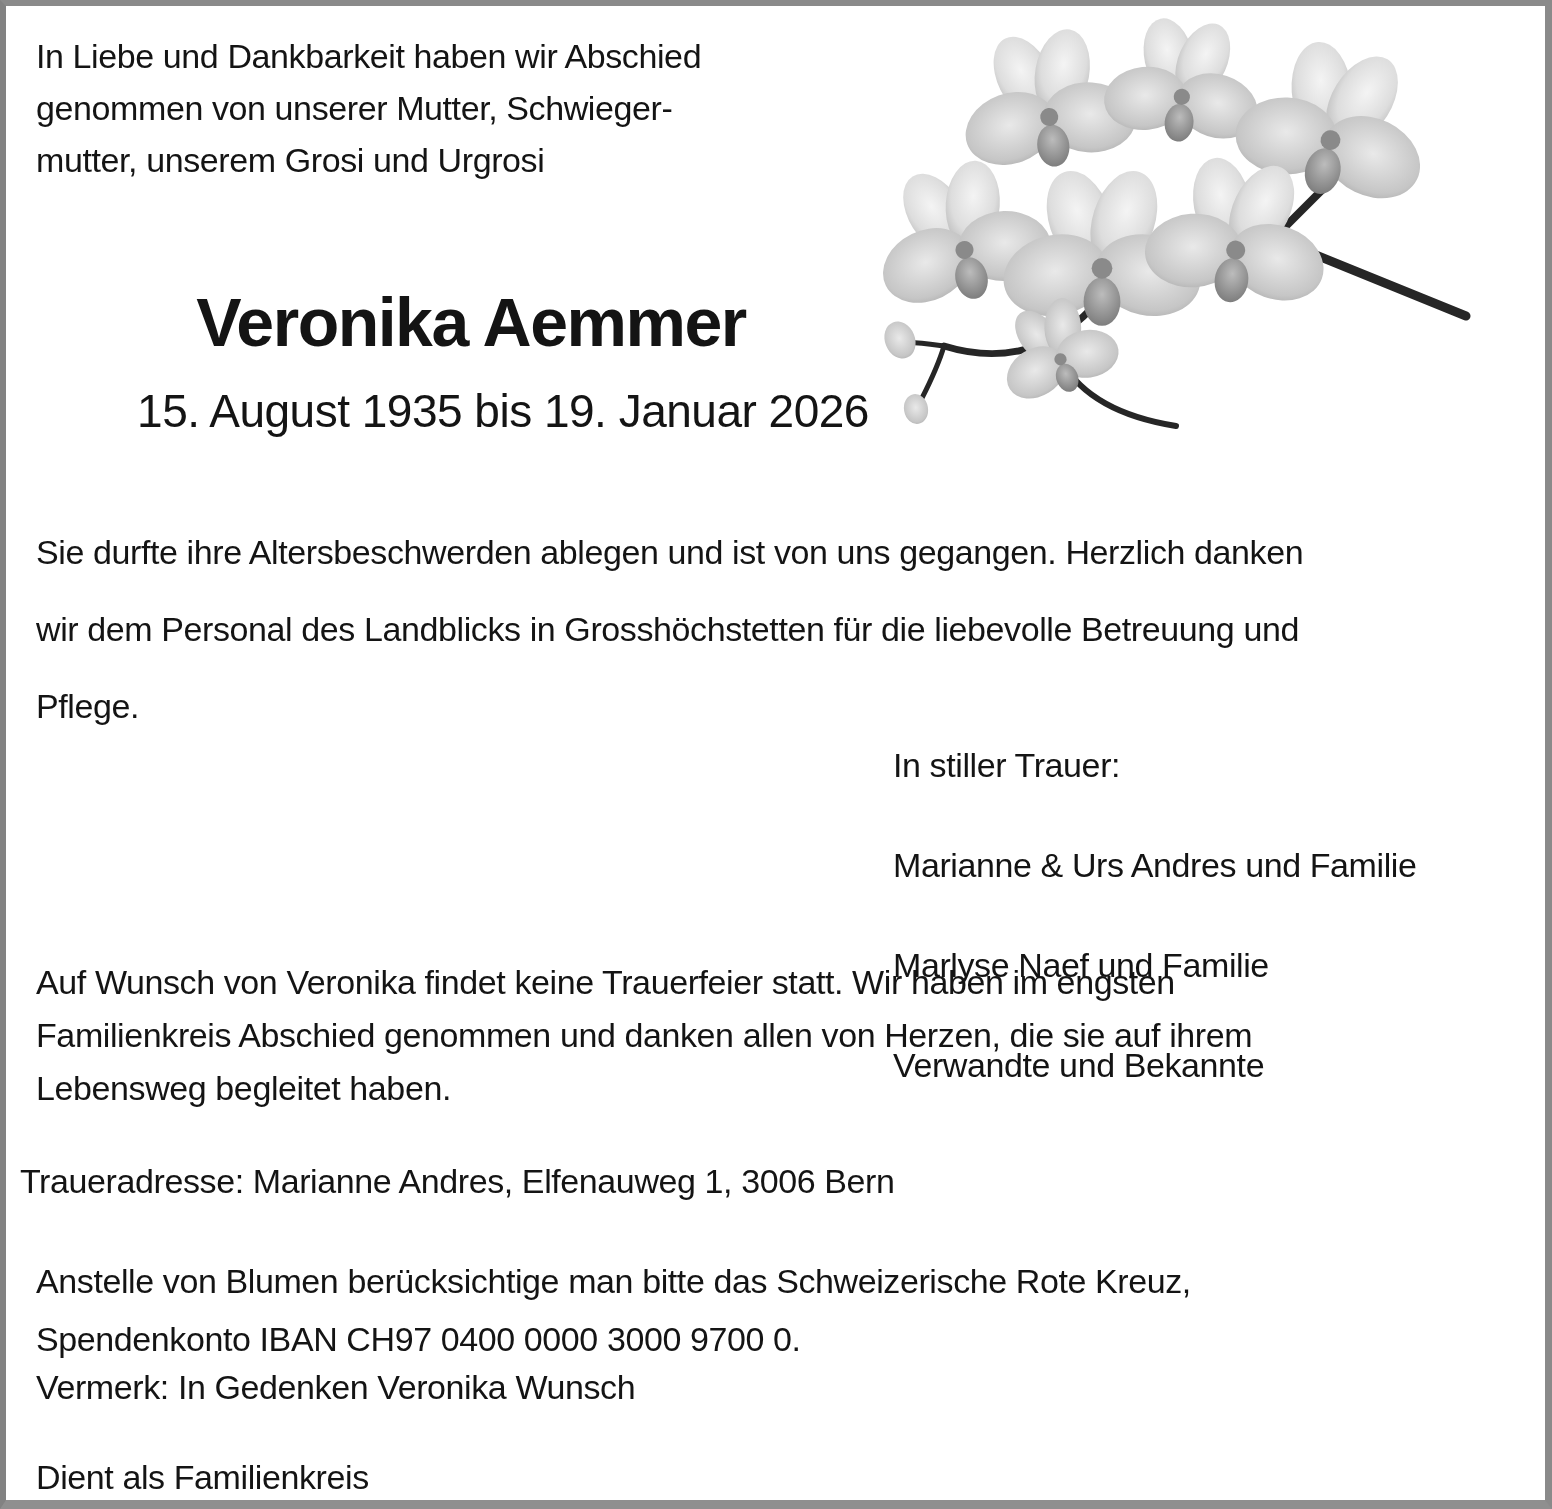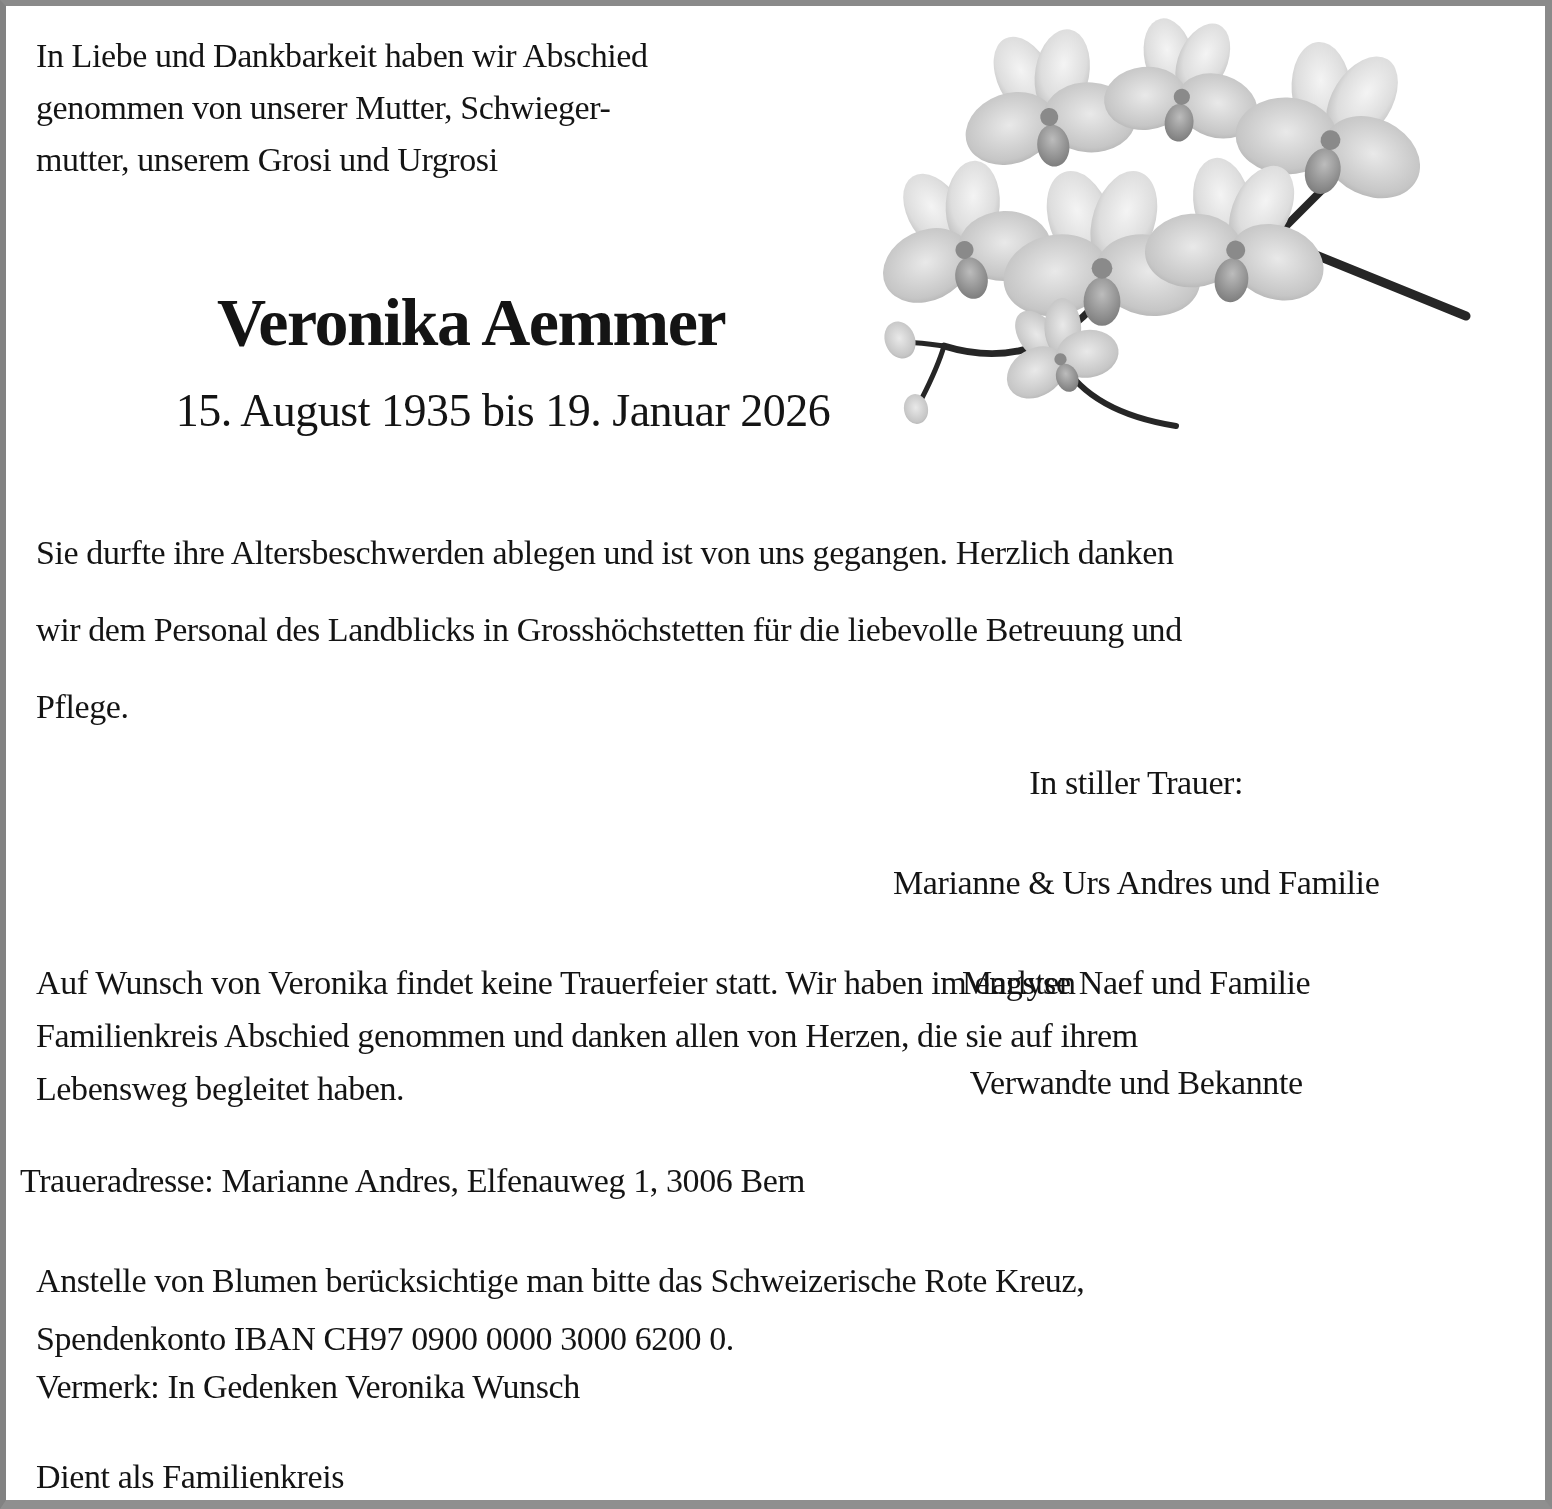--- a/index.html
+++ b/index.html
@@ -9,21 +9,21 @@
     width:1552px;height:1509px;
     background:#ffffff;
     border-top:6px solid #8a8a8a;
     border-left:6px solid #828282;
     border-right:7px solid #8a8a8a;
     border-bottom:9px solid #8f8f8f;
     overflow:hidden;
     font-family:"Liberation Sans", sans-serif;
     color:#141414;
   }
-  .abs{position:absolute;font-family:Liberation Serif, serif;}
+  .abs{position:absolute;}
   .body-text{
     font-size:34px;
     letter-spacing:-0.4px;
     white-space:pre-line;
     color:#141414;
   }
   .intro{
     left:30px;top:24px;
     line-height:52px;
     width:860px;
@@ -48,23 +48,22 @@
     font-size:46px;
     letter-spacing:-0.5px;
     padding-left:32px;
   }
   .tribute{
     left:30px;top:508px;
     width:1490px;
     line-height:77px;
   }
   .mourners{
-    left:887px;top:702px;
+    left:887px;top:684px;
     line-height:50px;
-    text-align:center;
   }
   .mourners div{height:50px;}
   .farewell{
     left:30px;top:950px;
     width:1490px;
     line-height:53px;
   }
   .address{
     left:14px;top:1156px;
     width:1490px;
@@ -204,19 +203,19 @@
     <div>Verwandte und Bekannte</div>
   </div>
 
   <div class="abs body-text farewell">Auf Wunsch von Veronika findet keine Trauerfeier statt. Wir haben im engsten
 Familienkreis Abschied genommen und danken allen von Herzen, die sie auf ihrem
 Lebensweg begleitet haben.</div>
 
   <div class="abs body-text address">Traueradresse: Marianne Andres, Elfenauweg 1, 3006 Bern</div>
 
   <div class="abs body-text donation">Anstelle von Blumen berücksichtige man bitte das Schweizerische Rote Kreuz,
-Spendenkonto IBAN CH97 0900 0000 3000 6200 0.</div>
+Spendenkonto IBAN CH97 0400 0000 3000 9700 0.</div>
 
   <div class="abs body-text reference">Vermerk: In Gedenken Veronika Wunsch</div>
 
   <div class="abs body-text footer-note">Dient als Familienkreis</div>
 
 </div>
 
 </body></html>

